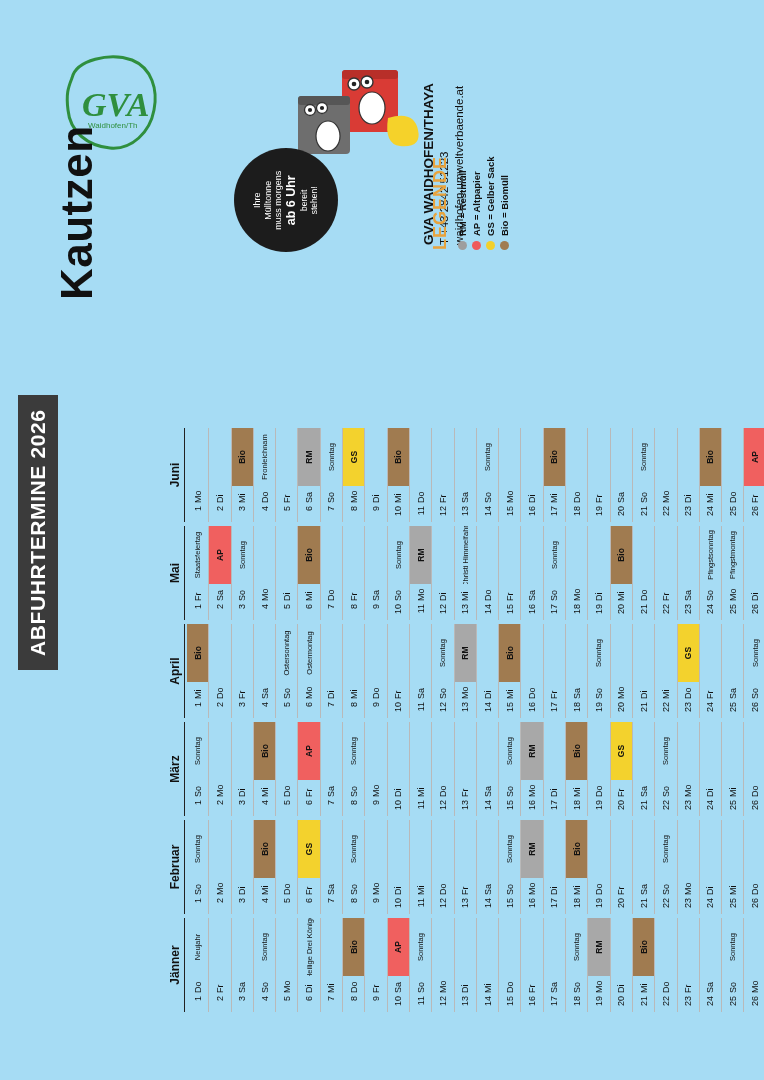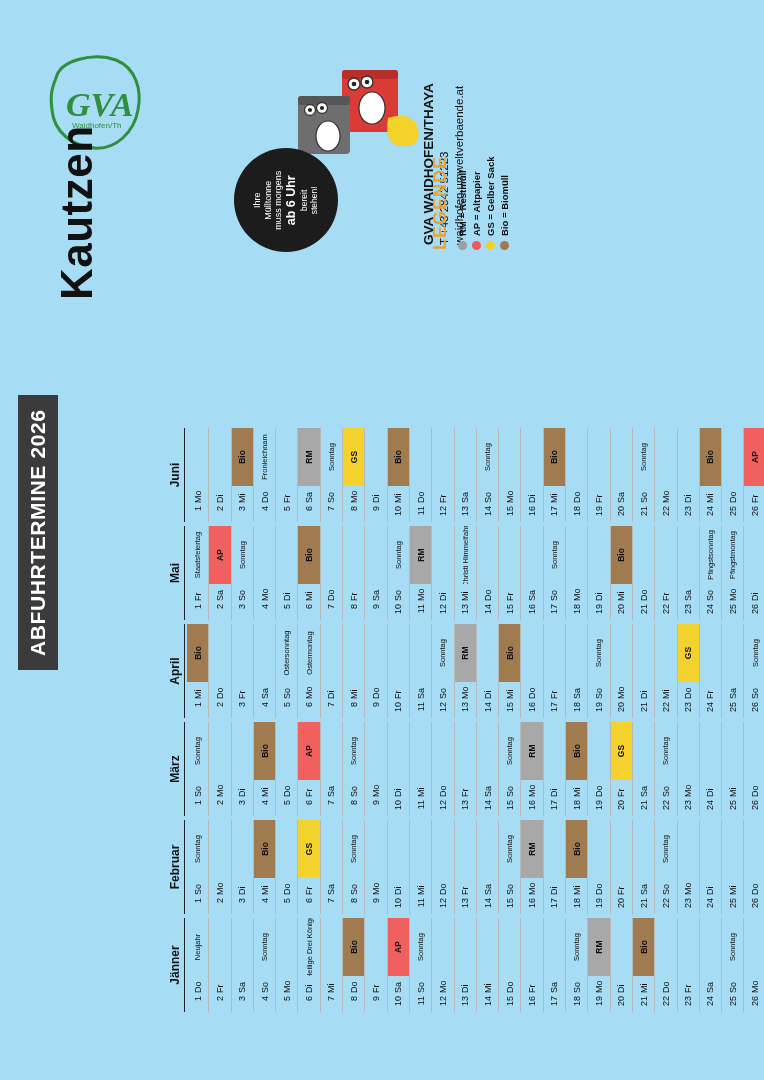--- a/index.html
+++ b/index.html
@@ -36,21 +36,21 @@
     left:52px; top:300px;
     transform-origin:0 0;
     transform:rotate(-90deg);
     font-size:44px;font-weight:bold;color:#111;
     letter-spacing:.5px;
     white-space:nowrap;
   }
 
   
   .logo{
-    position:absolute;left:42px;top:48px;width:110px;height:108px;
+    position:absolute;left:58px;top:48px;width:110px;height:108px;
   }
   .logo svg{width:110px;height:108px;display:block;}
 
   
   .contact{
     position:absolute;
     left:420px; top:245px;
     transform-origin:0 0;
     transform:rotate(-90deg);
     white-space:nowrap;

